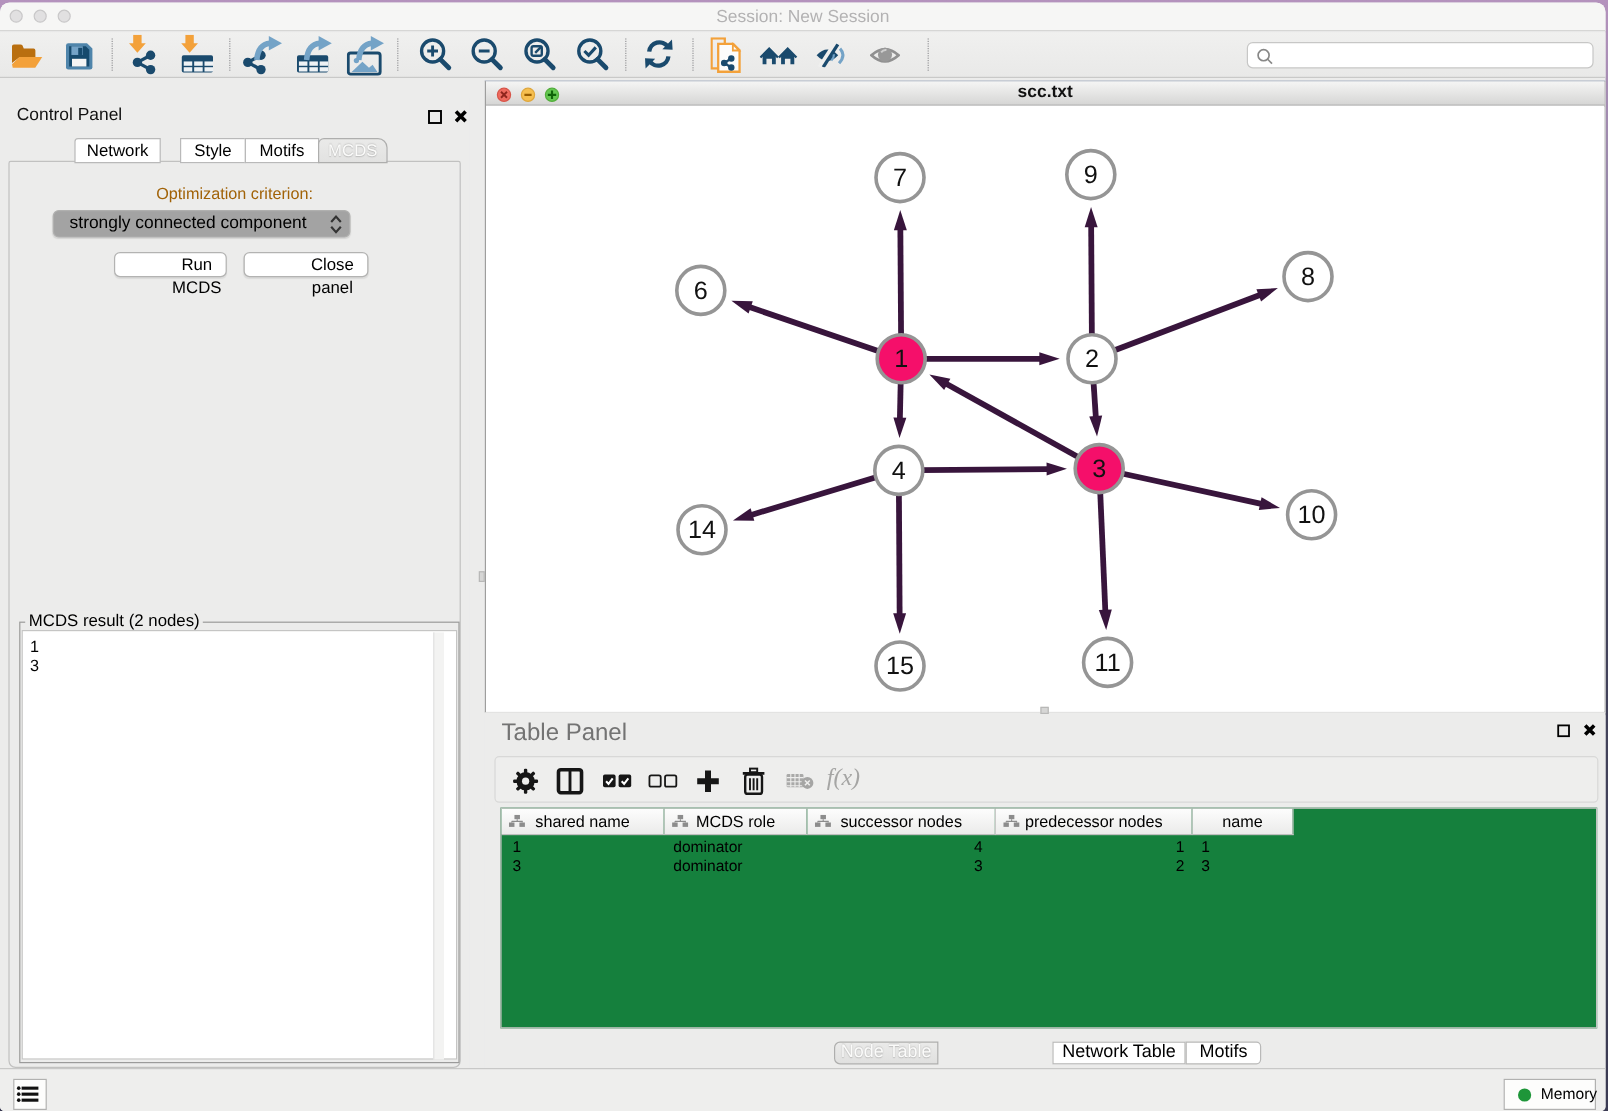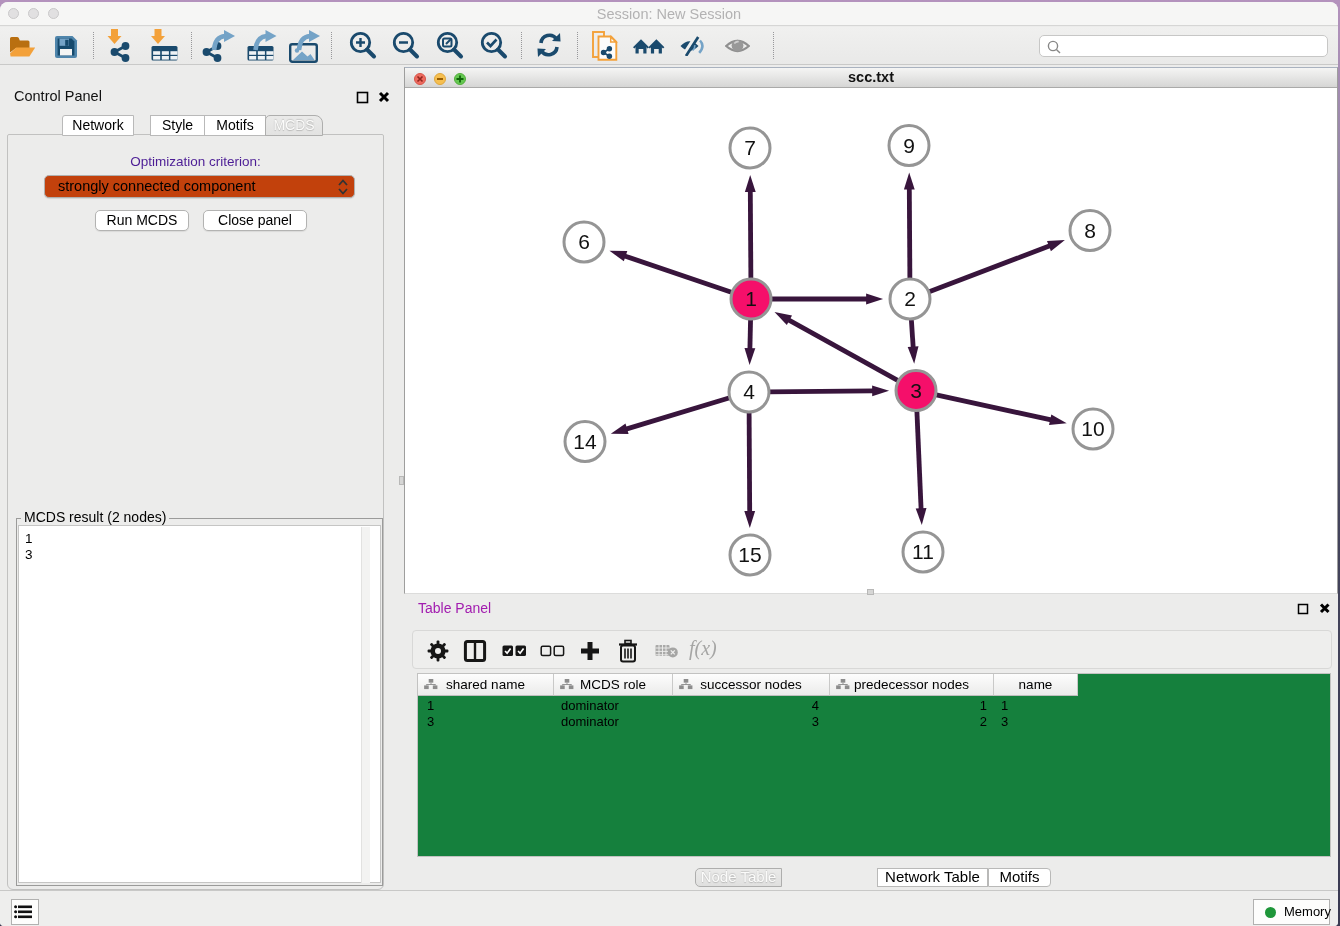--- a/index.html
+++ b/index.html
@@ -12,38 +12,38 @@
   #toolbar { position:absolute; left:0; top:25px; width:100%; height:38px; background:linear-gradient(#f0f0ef,#e9e9e8); border-bottom:1px solid #c9c9c8; }
   .sep { position:absolute; top:5px; height:27px; width:0; border-left:1px dotted #97979a; }
   .ticon { position:absolute; top:3px; }
   #search { position:absolute; left:1039px; top:8px; width:289px; height:22px; background:#fff; border:1px solid #c7c7c6; border-radius:5px; }
   
   #cp { position:absolute; left:0; top:63px; width:391px; height:825px; background:#ececeb;margin-top:16px; }
   #cp .hdr { position:absolute; left:14px; top:7px; font-size:14.5px; color:#111; }
   #cpbox { position:absolute; left:7px; top:53px; width:377px; height:756px; border:1px solid #c1c1c0; border-radius:2px 2px 6px 6px; background:#ececeb; }
   .tab { position:absolute; top:34px; height:21px; background:#fff; border:1px solid #b9b9b9; font-size:14px; color:#000; text-align:center; line-height:19px; z-index:3; }
   .tabsel { background:linear-gradient(#eaeae9,#e2e2e1); border:1px solid #aeaead; color:#fbfbfa; text-shadow:0 1px 1px #b9b9b8, 0 -1px 1px #c9c9c8; border-radius:5px 8px 0 0; }
-  .cbtn { position:absolute; height:21px; background:#fff; border:1px solid #b3b3b2; border-radius:5px; font-size:14px; color:#000; text-align:center; line-height:19px; box-shadow:0 1px 1px rgba(0,0,0,0.08); }
-  #optlbl { position:absolute; left:0; top:73px; width:377px; text-align:center; font-size:13.5px; color:#4c1d95; }
-  #dd { position:absolute; left:44px; top:94px; width:311px; height:23px; background:#c2410c; border:1px solid #b0b0af; border-radius:5px; box-shadow:0 1px 1px rgba(0,0,0,0.1); font-size:14.5px; line-height:21px; }
+  .cbtn { position:absolute; height:21px; background:#fff; border:1px solid #b3b3b2; border-radius:5px; font-size:14px; color:#000; text-align:center; line-height:19px; box-shadow:0 1px 1px rgba(0,0,0,0.08);padding-left:44px; }
+  #optlbl { position:absolute; left:0; top:73px; width:377px; text-align:center; font-size:13.5px; color:#a16207; }
+  #dd { position:absolute; left:44px; top:94px; width:248px; height:23px; background:#a3a3a3; border:1px solid #b0b0af; border-radius:5px; box-shadow:0 1px 1px rgba(0,0,0,0.1); font-size:14.5px; line-height:21px; }
   #dd span { margin-left:13px; }
   #fs { position:absolute; left:16px; top:437px; width:367px; height:368px; border:1px solid #9b9b9a; }
   #fs .leg { position:absolute; left:4px; top:-10px; background:#ececeb; padding:0 3px; font-size:14px; color:#000; }
   #fs .ta { position:absolute; left:1px; top:6px; width:363px; height:358px; background:#fff; border:1px solid #c5c5c4; }
   #fs .sb { position:absolute; right:10px; top:1px; width:9px; height:356px; background:#f3f3f2; border-left:1px solid #e2e2e1; }
   #fs .ta { padding-top:5px; } #fs .ta div { font-size:13.5px; margin-left:6px; line-height:16px; }
   
   #nw { position:absolute; left:404px; top:65px; width:934px; height:527px; border:1px solid #9e9e9d; border-top:1px solid #a9b2bf; border-bottom:1px solid #dcdcdb; background:#fff; }
   #nwtitle { position:absolute; left:0; top:0; width:100%; height:20px; background:linear-gradient(#f5f5f4,#d6d6d5); border-bottom:1px solid #aaaaa9; }
   #nwtitle .t { position:absolute; width:100%; text-align:center; font-size:14.5px; font-weight:bold; color:#111; line-height:19px; }
   .mbtn { position:absolute; top:4.5px; width:12px; height:12px; border-radius:50%; } .mbtn svg { display:block; margin:0 auto; }
   #canvas { position:absolute; left:0; top:21px; width:932px; height:504px; background:#fff; }
   
   #tp { position:absolute; left:404px; top:594px; width:934px; height:294px; background:#ececeb; }
-  #tp .hdr { position:absolute; left:14px; top:4px; font-size:14px; color:#a21caf; }
+  #tp .hdr { position:absolute; left:14px; top:4px; font-size:20px; color:#737373; }
   #tptools { position:absolute; left:8px; top:34px; width:920px; height:39px; background:#eeeeed; border:1px solid #d8d8d7; border-radius:4px; }
   #tbl { position:absolute; left:13px; top:77px; width:914px; height:184px; background:#15803d; border:1px solid #c2c2c1; }
   .th { position:absolute; top:0; height:22px; background:linear-gradient(#fdfdfd,#ebebea); border-right:1px solid #c9c9c8; border-bottom:1px solid #bebebd; }
   .th .txt { position:absolute; width:100%; text-align:center; font-size:13.5px; color:#000; line-height:22px; }
   .cell { position:absolute; font-size:13px; color:#000; line-height:16px; }
   .btab { position:absolute; top:272px; height:19px; background:#fff; border:1px solid #b9b9b8; font-size:15px; color:#000; text-align:center; line-height:16px; }
   .btabsel { background:linear-gradient(#eaeae9,#e0e0df); border:1px solid #aeaead; color:#fbfbfa; text-shadow:0 1px 1px #b9b9b8, 0 -1px 1px #c9c9c8; border-radius:5px 0 0 5px; }
   
   #sb { position:absolute; left:0; top:888px; width:1338px; height:36px; background:#eeeeed; border-top:1px solid #c8c8c7; }
   #sbl { position:absolute; left:11px; top:8px; width:28px; height:26px; background:#fdfdfc; border:1px solid #b1b1b0; }

